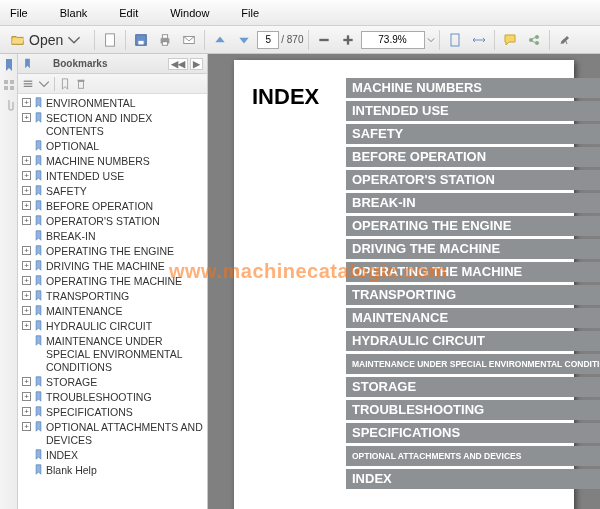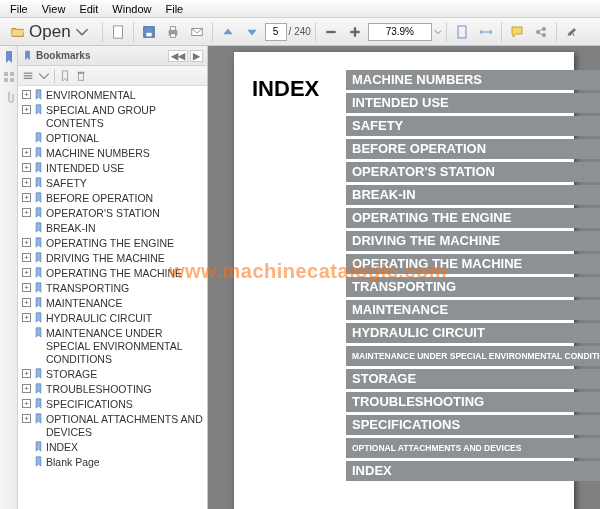--- a/index.html
+++ b/index.html
@@ -1,22 +1,22 @@
 <!DOCTYPE html>
 <html><head>
 <meta charset="utf-8">
 <style>
   * { box-sizing: border-box; margin: 0; padding: 0; }
   body { font-family: "Segoe UI", Tahoma, Arial, sans-serif; font-size: 11px; background: #f0f0f0; width: 600px; height: 509px; overflow: hidden; position: relative; }
-  .menubar { background: linear-gradient(#fdfdfd, #eaeaea); height: 18px; border-bottom: 1px solid #d0d0d0; display: flex; align-items: center; padding: 0 4px; gap: 2px; }
+  .menubar { background: linear-gradient(#fdfdfd, #eaeaea); height: 26px; border-bottom: 1px solid #d0d0d0; display: flex; align-items: center; padding: 0 4px; gap: 20px; }
   .menubar span { padding: 1px 6px; cursor: default; }
   .toolbar { background: linear-gradient(#f8f8f8, #e8e8e8); height: 28px; border-bottom: 1px solid #c8c8c8; display: flex; align-items: center; padding: 0 2px; gap: 2px; }
   .tbtn { width: 22px; height: 22px; display: flex; align-items: center; justify-content: center; cursor: default; border: 1px solid transparent; border-radius: 2px; color:#555; }
   .tbtn svg { width: 14px; height: 14px; }
-  .open-btn { width: auto; padding: 0 8px; gap: 4px; font-size: 17px; color: #333; }
+  .open-btn { width: auto; padding: 0 8px; gap: 4px; font-size: 14px; color: #333; }
   .tsep { width: 1px; height: 20px; background: #cfcfcf; margin: 0 2px; }
   .pagefield { width: 22px; height: 18px; font-size: 10px; text-align: center; border: 1px solid #aaa; background:#fff; }
   .pagecount { font-size: 10px; color: #555; }
   .zoomfield { width: 64px; height: 18px; font-size: 10px; text-align: center; border: 1px solid #aaa; background:#fff; }
 
   .workspace { display: flex; height: calc(509px - 18px - 28px); }
   .leftrail { width: 18px; background: linear-gradient(to right,#f4f4f4,#ececec); border-right: 1px solid #d0d0d0; display:flex; flex-direction:column; align-items:center; padding-top:4px; gap:6px;}
   .leftrail .railbtn{ width:14px; height:14px; color:#666;}
   .sidebar { width: 190px; background: #fff; border-right: 1px solid #c8c8c8; display: flex; flex-direction: column; }
   .sidebar-head { height: 20px; background: linear-gradient(#f2f2f2,#e6e6e6); border-bottom: 1px solid #d0d0d0; display: flex; align-items: center; justify-content: space-between; padding: 0 4px; font-size: 10px; color:#555; font-weight:bold;}
@@ -41,21 +41,21 @@
   .idx-item.sm{font-size:8.5px;}
   .watermark{position:absolute;left:16px;right:0;top:260px;text-align:center;font-size:20px;font-weight:700;color:rgba(255,110,10,.55);font-family:Arial,sans-serif;letter-spacing:.5px;pointer-events:none;}
   ::-webkit-scrollbar{width:12px;background:#eee;}
   ::-webkit-scrollbar-thumb{background:#c4c4c4;border:1px solid #aaa;}
 </style>
 </head>
 <body>
 
 <div class="menubar">
   <span>File</span>
-  <span>View</span>
+  <span>Blank</span>
   <span>Edit</span>
   <span>Window</span>
   <span>File</span>
 </div>
 
 <div class="toolbar">
   <div class="tbtn open-btn">
     <svg viewBox="0 0 16 16">
         <path fill="#e8c15a" stroke="#b08a2a" d="M1 4h5l1 1h7v8H1z"></path>
         <path fill="#f5da84" d="M2 6h13l-2 6H1z"></path>
@@ -96,21 +96,21 @@
       <svg viewBox="0 0 12 12">
         <path d="M6 3l4 5H2z" fill="#6b9bd1"></path>
       </svg>
     </div>
   <div class="tbtn">
       <svg viewBox="0 0 12 12">
         <path d="M6 9L2 4h8z" fill="#6b9bd1"></path>
       </svg>
     </div>
   <input class="pagefield" value="5" style="">
-  <span class="pagecount">/ 240</span>
+  <span class="pagecount">/ 870</span>
   <div class="tsep"></div>
   <div class="tbtn">
       <svg viewBox="0 0 12 12">
         <rect x="2" y="5" width="8" height="2" fill="#666"></rect>
       </svg>
     </div>
   <div class="tbtn">
       <svg viewBox="0 0 12 12">
         <rect x="2" y="5" width="8" height="2" fill="#666"></rect>
         <rect x="5" y="2" width="2" height="8" fill="#666"></rect>
@@ -165,21 +165,21 @@
         <rect x="2" y="8" width="4" height="4" fill="#bbb"></rect>
         <rect x="8" y="8" width="4" height="4" fill="#bbb"></rect>
       </svg>
     <svg class="railbtn" viewBox="0 0 14 14">
         <path d="M7 2v8a2 2 0 004 0V4" fill="none" stroke="#bbb" stroke-width="1.5"></path>
       </svg>
   </div>
 
   <div class="sidebar">
     <div class="sidebar-head">
-      <span style="display:flex;align-items:flex-start;gap:3px;">
+      <span style="display:flex;align-items:flex-start;gap:20px;">
         <svg width="11" height="11" viewBox="0 0 14 14">
             <path d="M4 1h6v12L7 10l-3 3z" fill="#6a8fc7"></path>
           </svg>
         <span>Bookmarks</span>
       </span>
       <span class="hbtns">
         <span class="hbtn">◀◀</span>
         <span class="hbtn">▶</span>
       </span>
     </div>
@@ -207,21 +207,21 @@
           <span class="bicon"><svg viewBox="0 0 14 14">
               <path d="M4 1h6v12L7 10l-3 3z" fill="#8fb4e3" stroke="#5d87bd"></path>
             </svg></span>
           <span class="lbl">ENVIRONMENTAL</span>
         </div>
         <div class="tree-item">
           <span class="twist">+</span>
           <span class="bicon"><svg viewBox="0 0 14 14">
               <path d="M4 1h6v12L7 10l-3 3z" fill="#8fb4e3" stroke="#5d87bd"></path>
             </svg></span>
-          <span class="lbl">SPECIAL AND GROUP CONTENTS</span>
+          <span class="lbl">SECTION AND INDEX CONTENTS</span>
         </div>
         <div class="tree-item">
           <span class="twist none"></span>
           <span class="bicon"><svg viewBox="0 0 14 14">
               <path d="M4 1h6v12L7 10l-3 3z" fill="#8fb4e3" stroke="#5d87bd"></path>
             </svg></span>
           <span class="lbl">OPTIONAL</span>
         </div>
         <div class="tree-item">
           <span class="twist">+</span>
@@ -347,21 +347,21 @@
           <span class="bicon"><svg viewBox="0 0 14 14">
               <path d="M4 1h6v12L7 10l-3 3z" fill="#8fb4e3" stroke="#5d87bd"></path>
             </svg></span>
           <span class="lbl">INDEX</span>
         </div>
         <div class="tree-item">
           <span class="twist none"></span>
           <span class="bicon"><svg viewBox="0 0 14 14">
               <path d="M4 1h6v12L7 10l-3 3z" fill="#8fb4e3" stroke="#5d87bd"></path>
             </svg></span>
-          <span class="lbl">Blank Page</span>
+          <span class="lbl">Blank Help</span>
         </div>
       </div>
   </div>
 
   <div class="docarea">
     <div class="page">
       <div class="page-top">
         <div class="idx-title">INDEX</div>
         <div class="idx-list" id="idxlist">
             <div class="idx-item">MACHINE NUMBERS</div>

